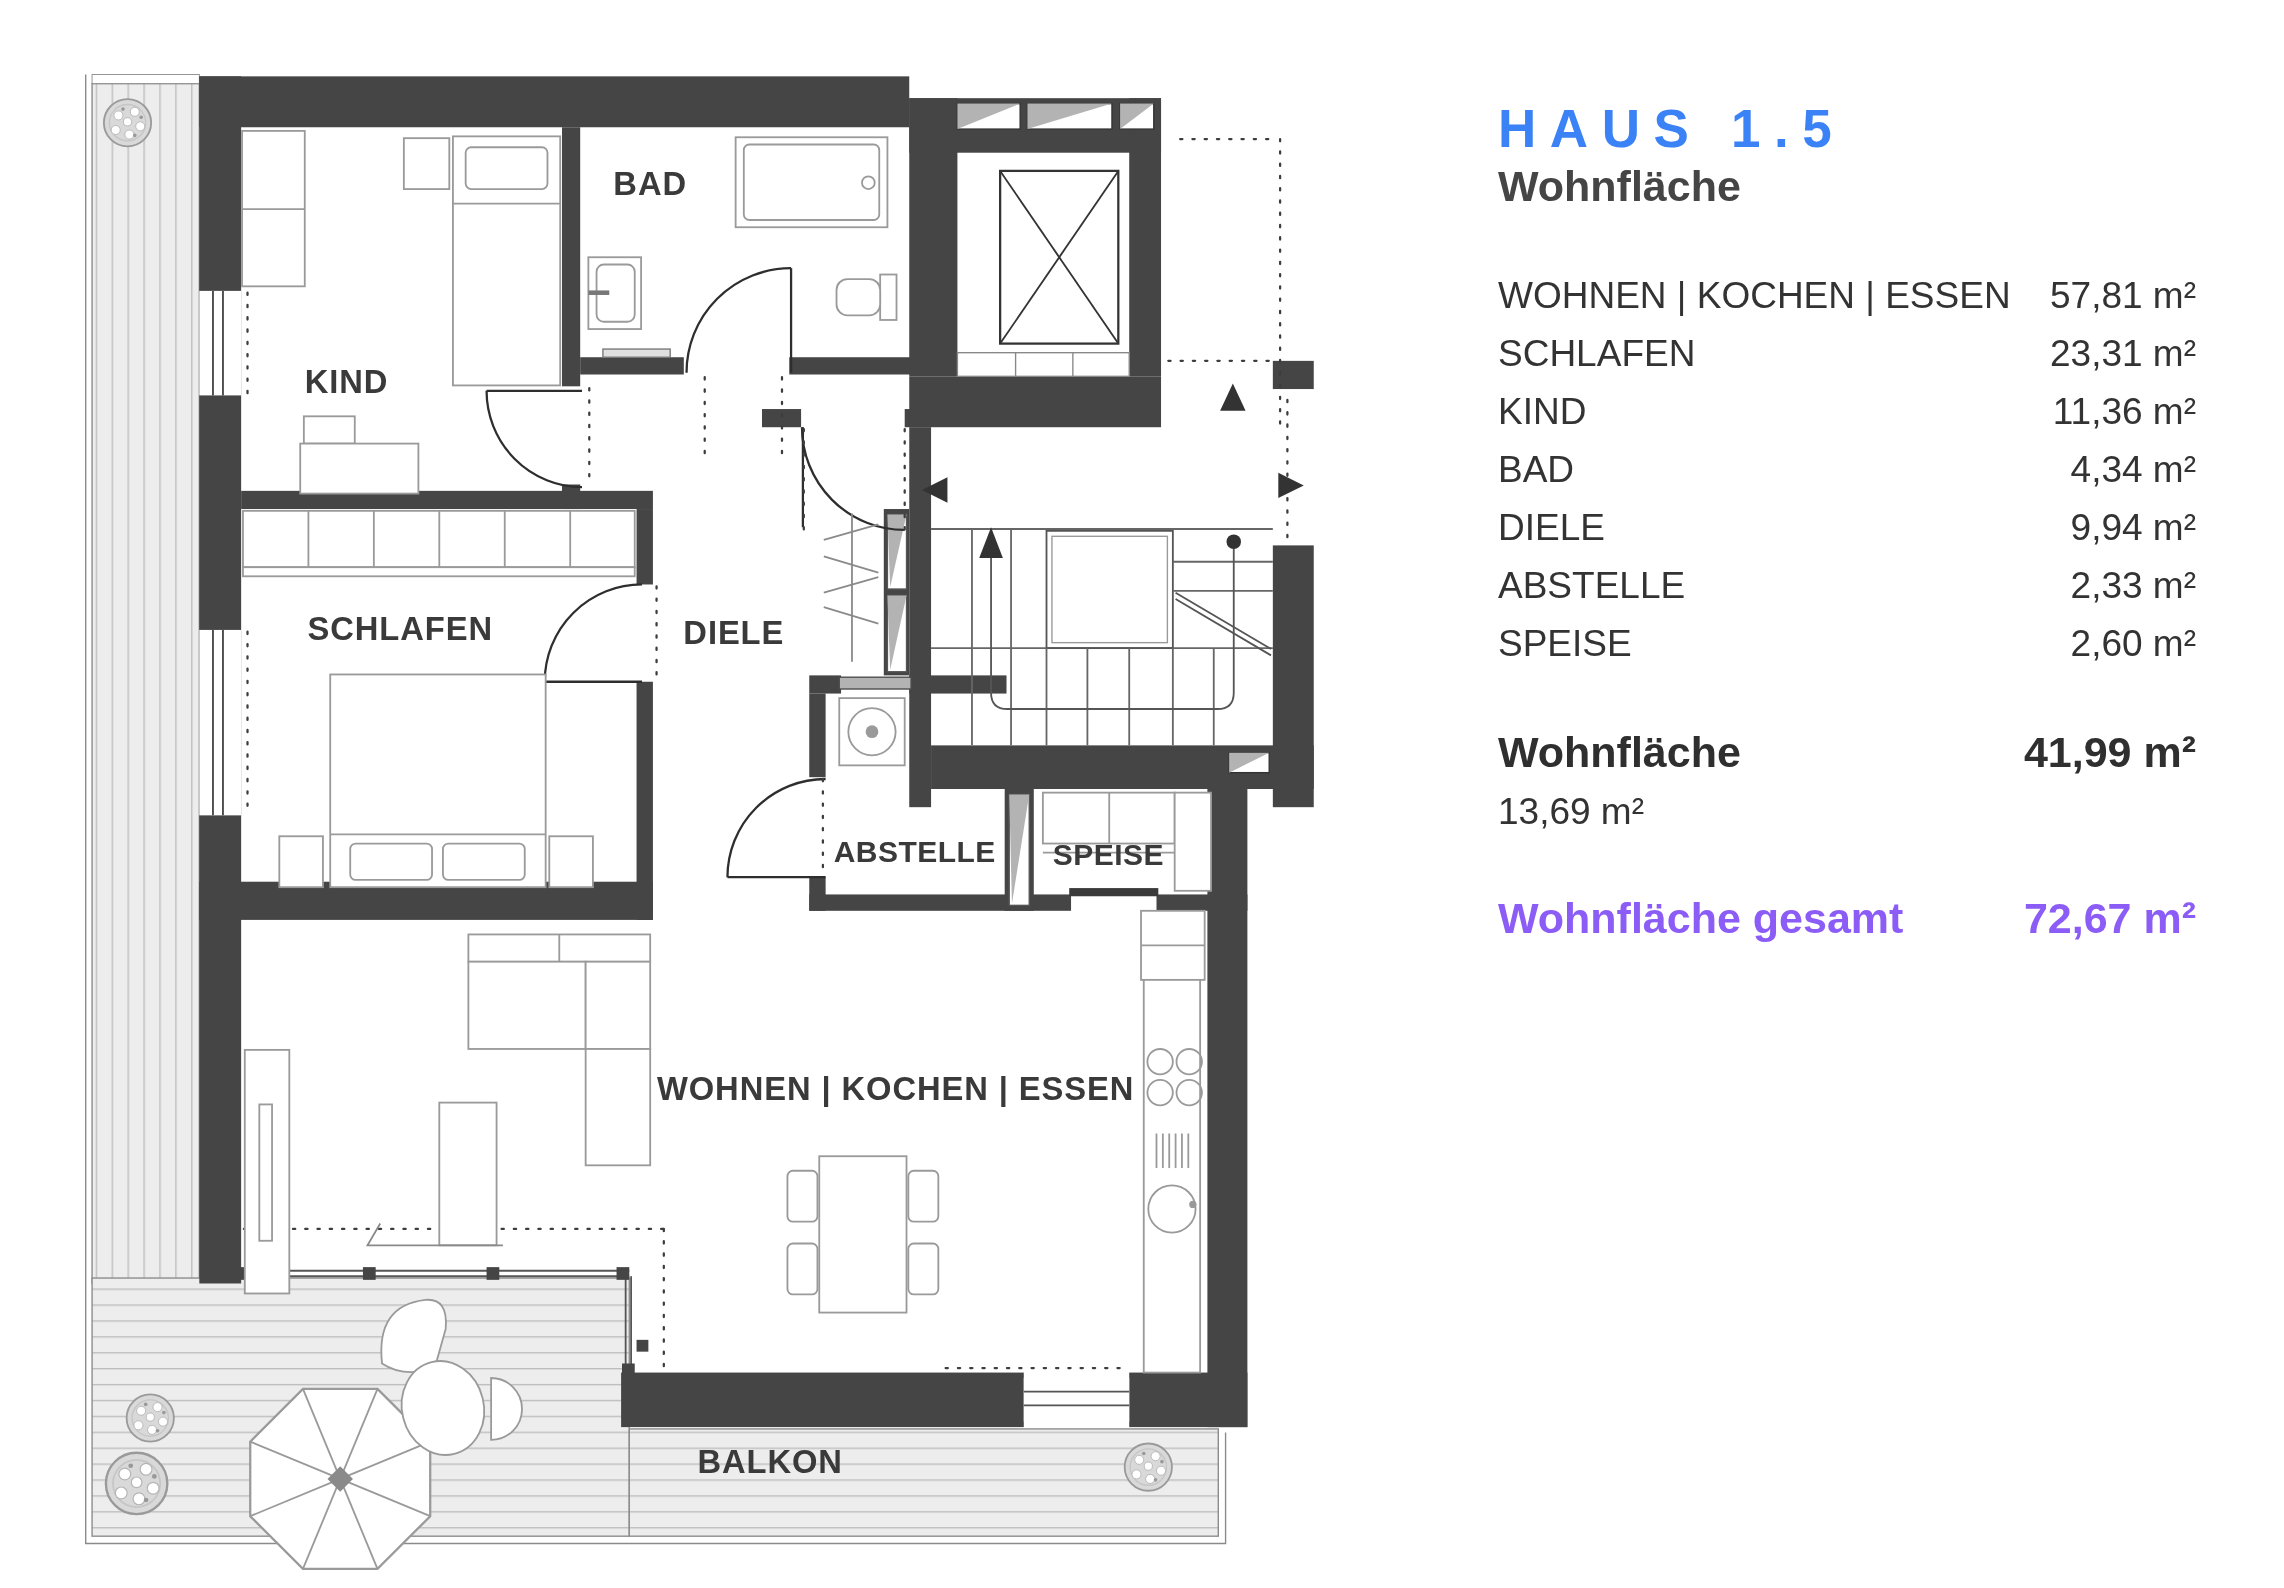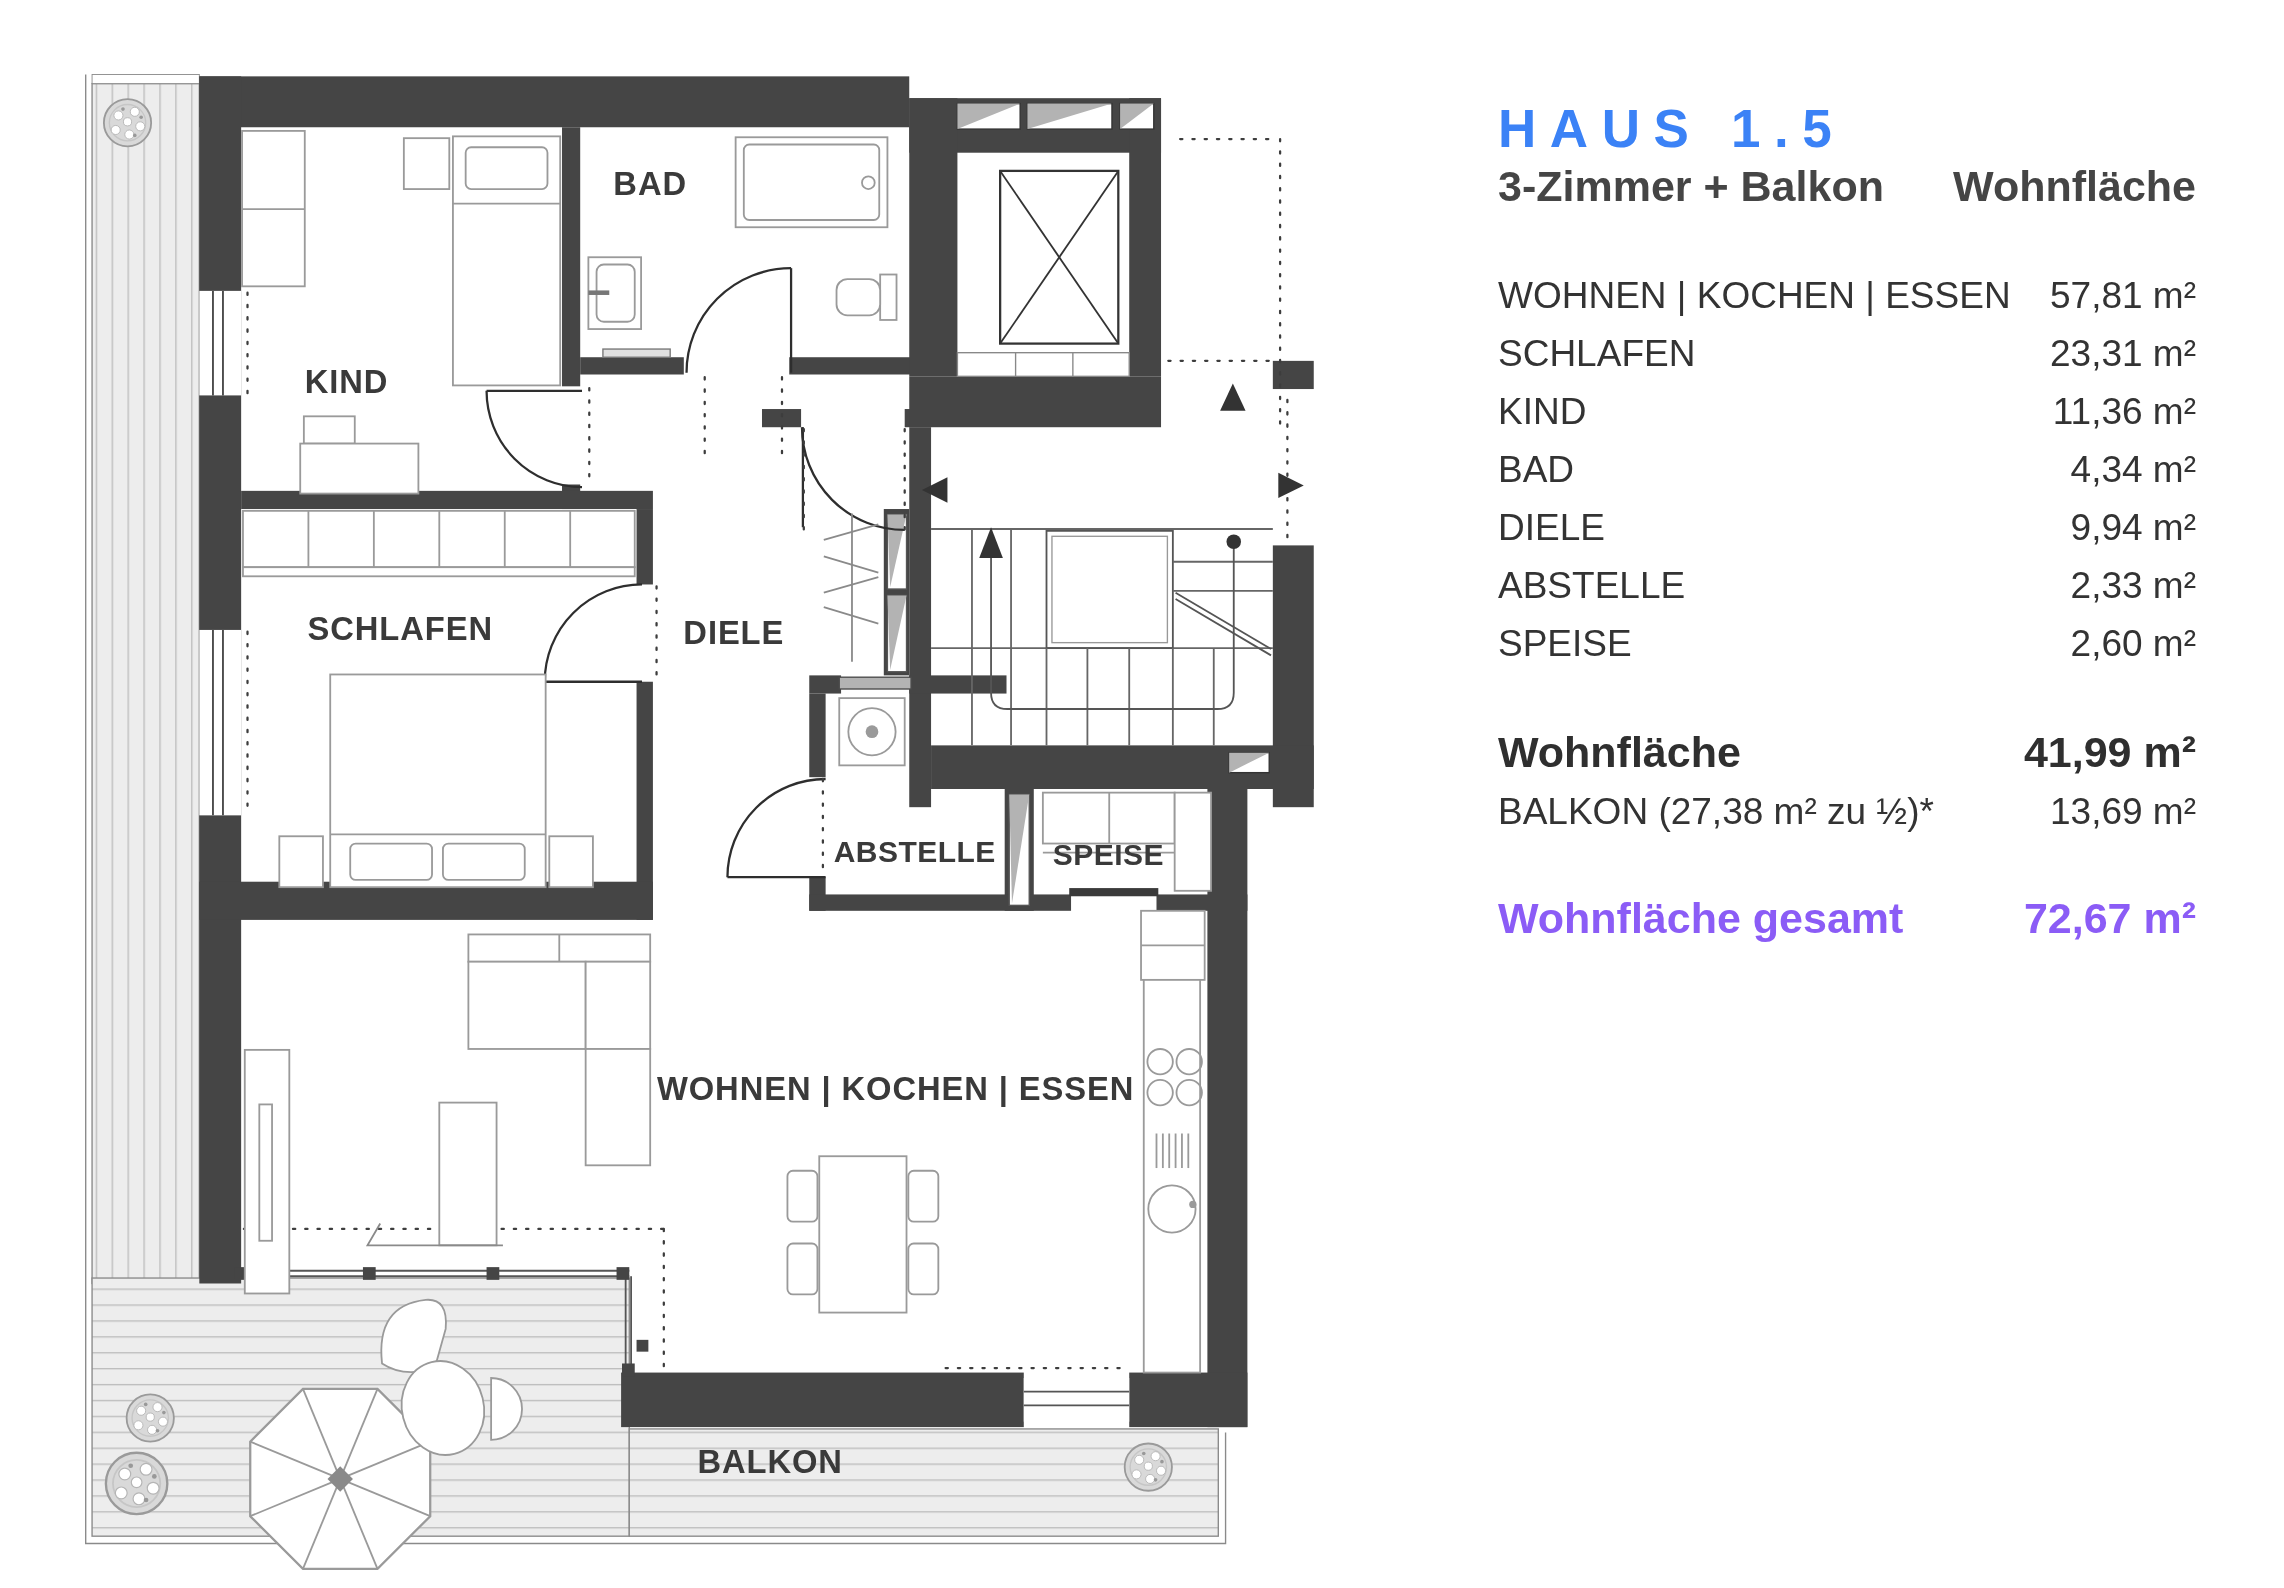--- a/index.html
+++ b/index.html
@@ -369,21 +369,20 @@
     <text x="1219" y="952" font-size="33" letter-spacing="0.5">SPEISE</text>
     <text x="985" y="1210" font-size="36" letter-spacing="1">WOHNEN | KOCHEN | ESSEN</text>
     <text x="847" y="1620" font-size="36" letter-spacing="1">BALKON</text>
   </g>
 </svg>
 </div>
 
 <div class="legend">
   <div class="legend-title">HAUS 1.5</div>
   <div class="legend-sub">
-    <span>3-Zimmer + Balkon</span>
     <span>Wohnfläche</span>
   </div>
   <div class="legend-rows">
     <div class="lrow">
       <span>WOHNEN | KOCHEN | ESSEN</span>
       <span>57,81 m²</span>
     </div>
     <div class="lrow">
       <span>SCHLAFEN</span>
       <span>23,31 m²</span>
@@ -407,21 +406,20 @@
     <div class="lrow">
       <span>SPEISE</span>
       <span>2,60 m²</span>
     </div>
   </div>
   <div class="legend-total">
     <span>Wohnfläche</span>
     <span>41,99 m²</span>
   </div>
   <div class="legend-balkon">
-    <span>BALKON (27,38 m² zu ½)*</span>
     <span>13,69 m²</span>
   </div>
   <div class="legend-grand">
     <span>Wohnfläche gesamt</span>
     <span>72,67 m²</span>
   </div>
 </div>
 
 
 </body></html>

